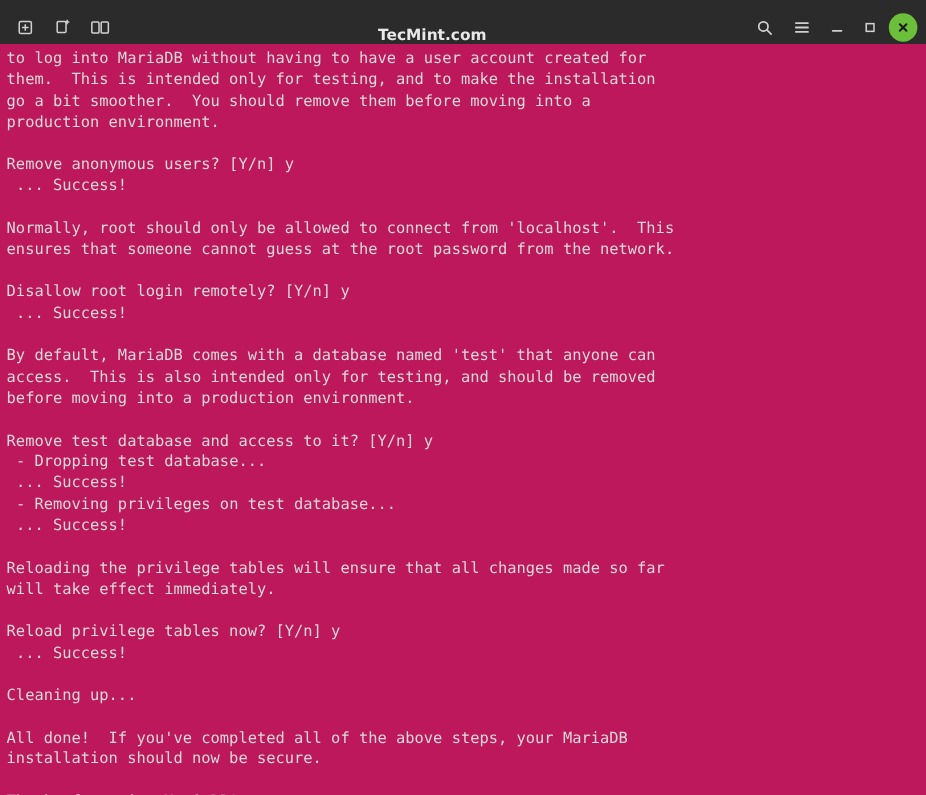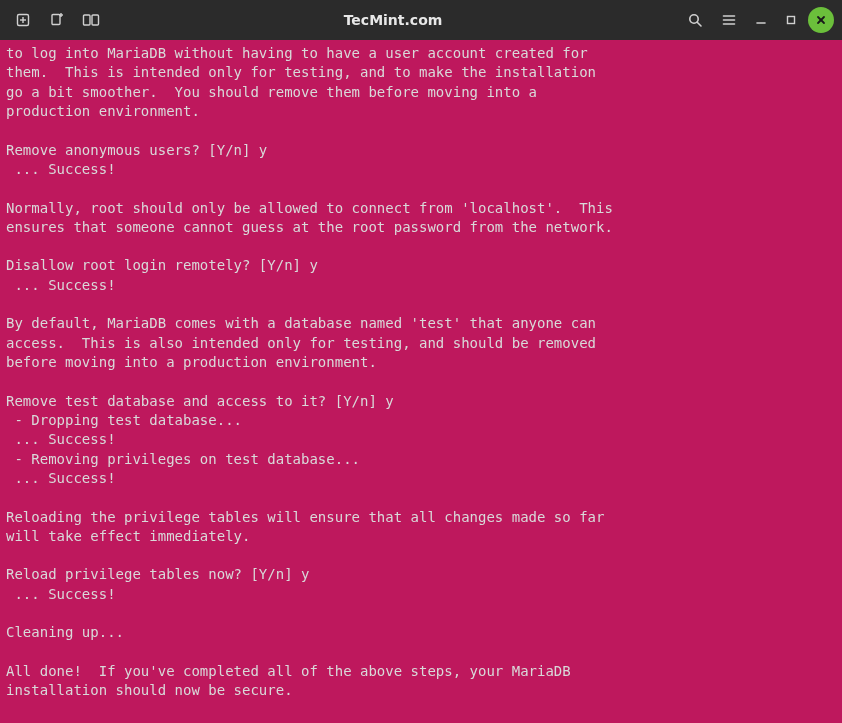--- a/index.html
+++ b/index.html
@@ -13,21 +13,21 @@
       background: #1e1e1e;
       font-family: "DejaVu Sans Mono", "Liberation Mono", Consolas, monospace;
       overflow: hidden;
       display: flex;
       flex-direction: column;
     }
     .titlebar {
       height: 40px;
       background: #2b2b2b;
       display: flex;
-      align-items: center;
+      align-items: flex-end;
       padding: 0 8px;
       gap: 4px;
       flex-shrink: 0;
     }
     .titlebar-left {
       display: flex;
       align-items: center;
       gap: 4px;
     }
     .titlebar-btn {

